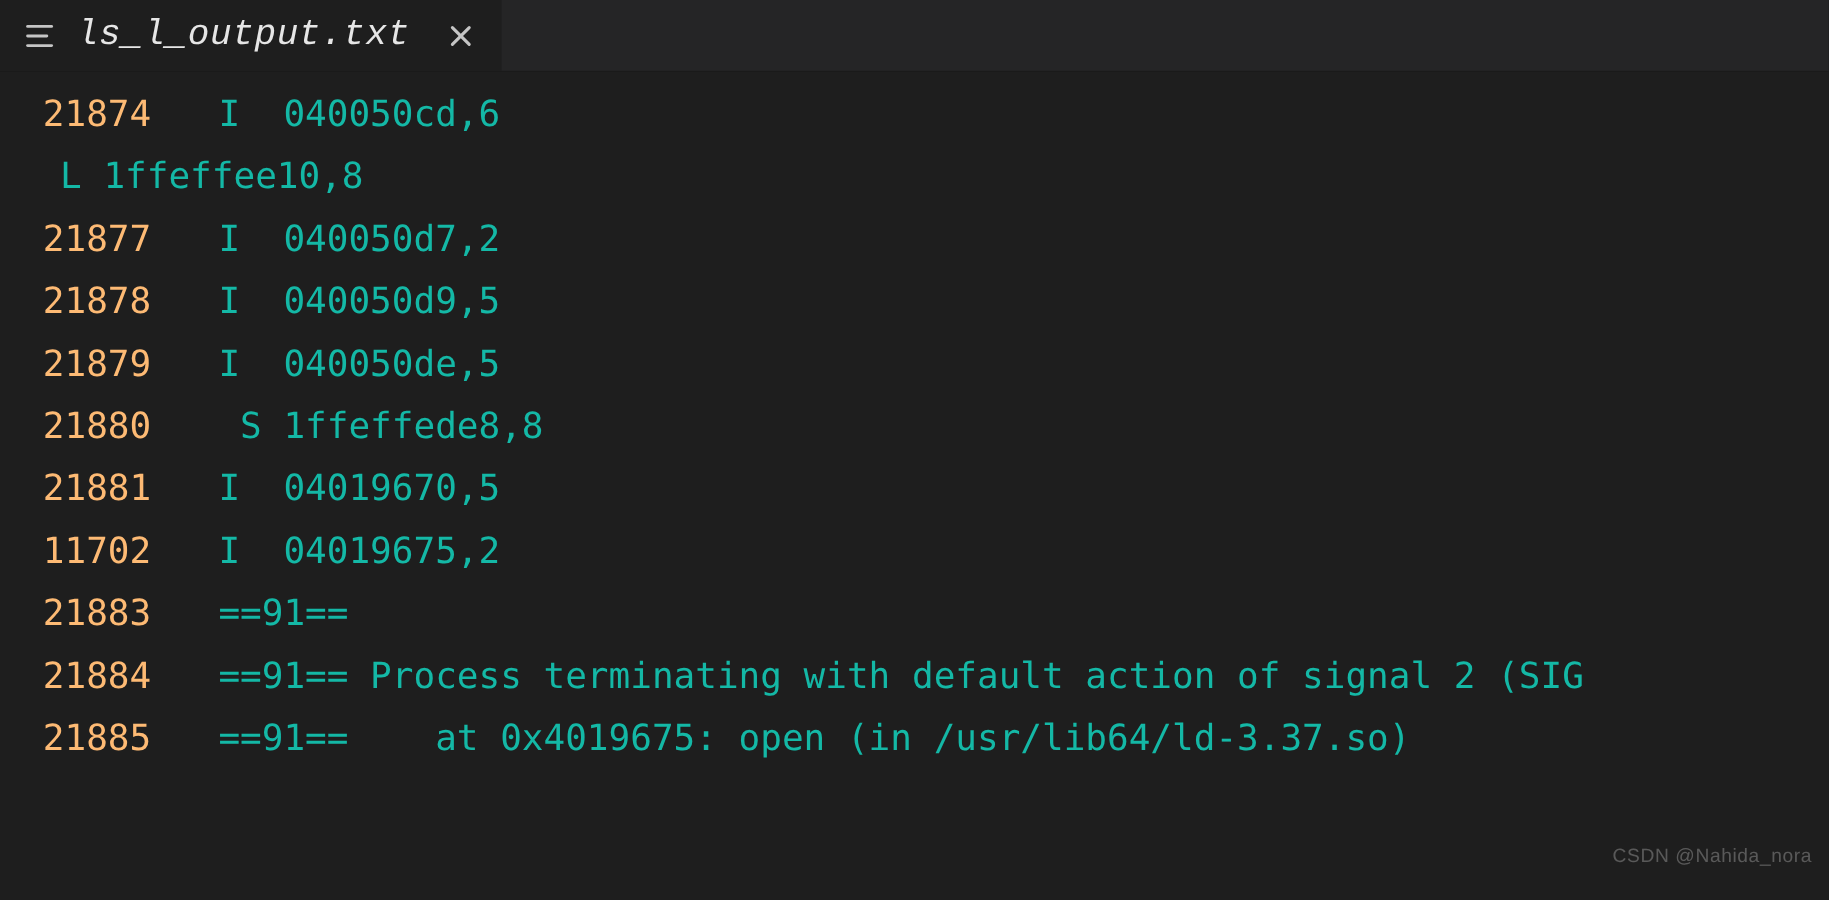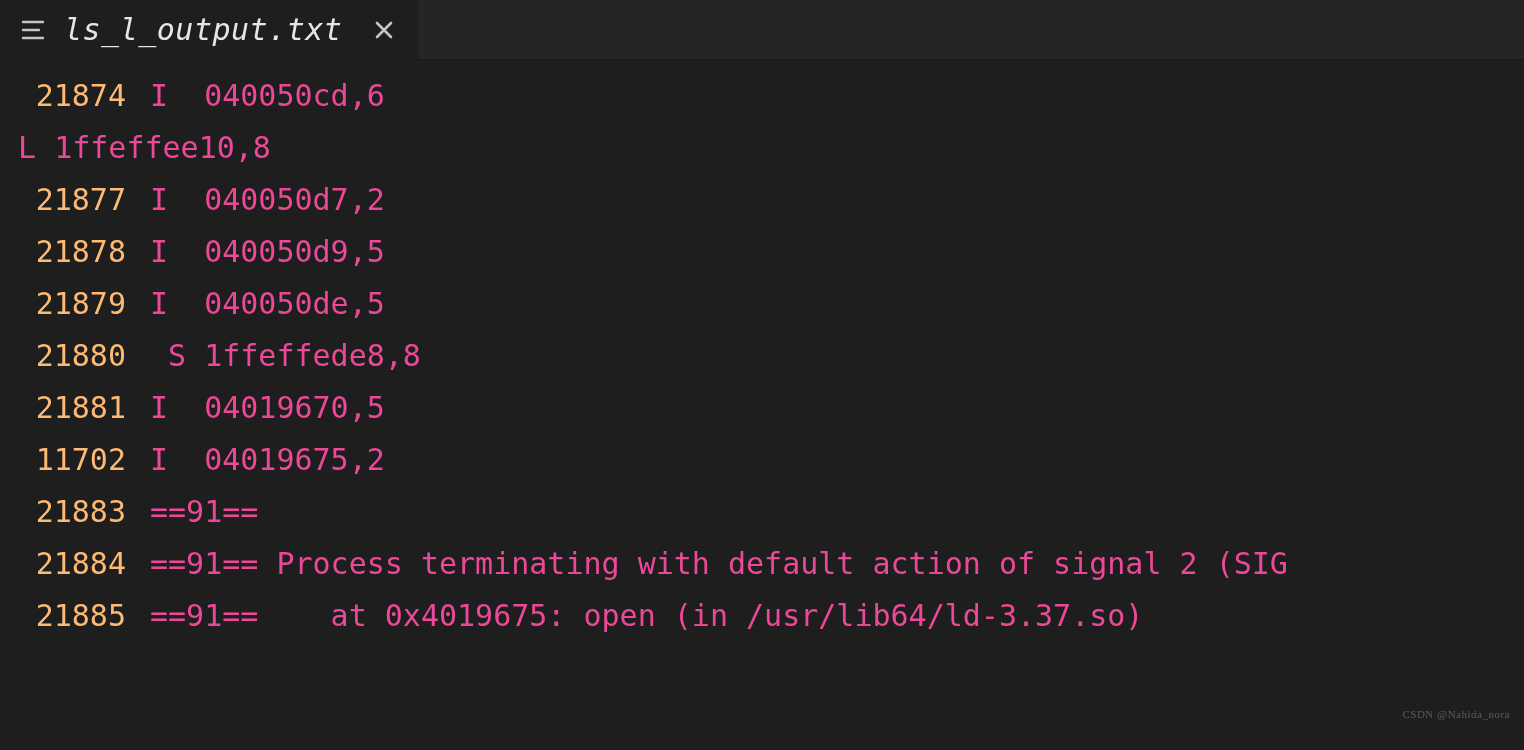--- a/index.html
+++ b/index.html
@@ -9,20 +9,21 @@
     background: #1e1e1e;
     font-family: "SF Mono", "Menlo", "Consolas", monospace;
     overflow: hidden;
     color: #d4d4d4;
   }
   .tab-bar {
     display: flex;
     background: #252526;
     height: 60px;
     border-bottom: 1px solid #1a1a1a;
+    font-family: Liberation Mono, monospace;
   }
   .tab {
     display: flex;
     align-items: center;
     padding: 0 20px;
     background: #1e1e1e;
     height: 100%;
     gap: 18px;
     min-width: 300px;
   }
@@ -62,30 +63,31 @@
   }
   .gutter {
     color: #fdba74;
     width: 150px;
     text-align: right;
     padding-right: 24px;
     flex-shrink: 0;
     user-select: none;
   }
   .content {
-    color: #ec4899;
+    color: #14b8a6;
     flex: 1;
     overflow: hidden;
+    margin-left: 32px;
   }
   .watermark {
     position: absolute;
     right: 14px;
     bottom: 10px;
-    font-family: Liberation Serif, serif;
-    font-size: 11px;
+    font-family: Liberation Sans, sans-serif;
+    font-size: 16px;
     color: rgba(200,200,200,0.35);
     letter-spacing: 0.5px;
     pointer-events: none;
   }
   .hamburger-icon svg { display:block; }
   .close-icon svg { display:block; }
 </style>
 </head>
 <body>
 

